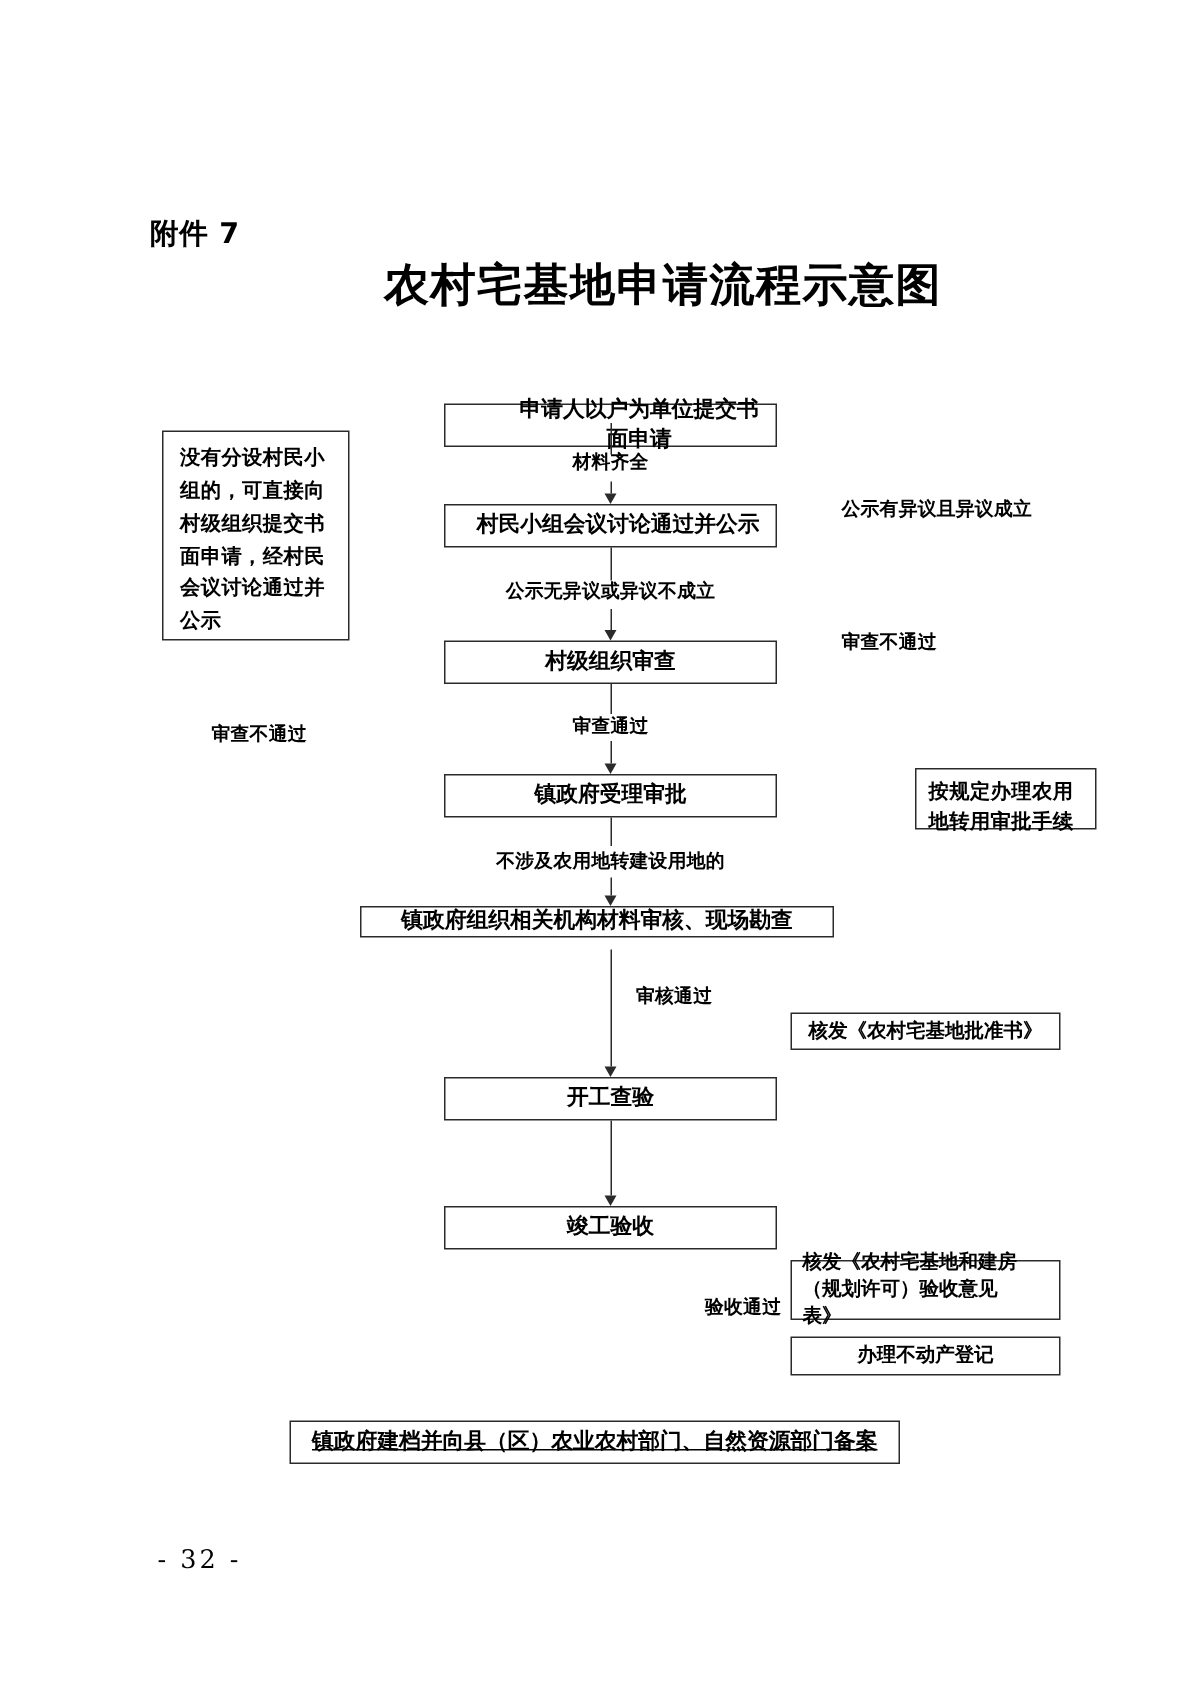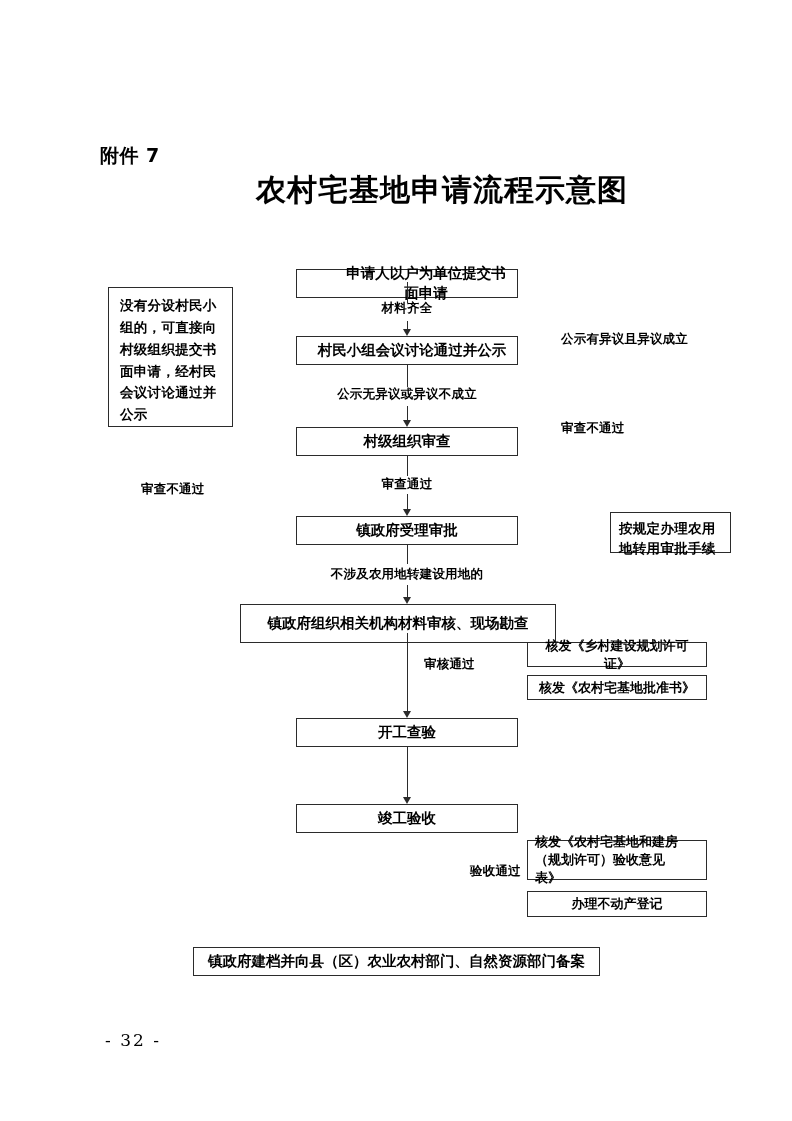--- a/index.html
+++ b/index.html
@@ -113,27 +113,27 @@
   <div class="doc-title">农村宅基地申请流程示意图</div>
 
   <div class="box" style="left:296px;top:269px;width:222px;height:29px;padding-left:44px;">申请人以户为单位提交书面申请</div>
 
   <div class="box" style="left:296px;top:336px;width:222px;height:29px;padding-left:16px;">村民小组会议讨论通过并公示</div>
 
   <div class="box" style="left:296px;top:427px;width:222px;height:29px;">村级组织审查</div>
 
   <div class="box" style="left:296px;top:516px;width:222px;height:29px;">镇政府受理审批</div>
 
-  <div class="box" style="left:240px;top:604px;width:316px;height:39px;">镇政府组织相关机构材料审核、现场勘查</div>
+  <div class="box" style="left:240px;top:604px;width:316px;height:21px;">镇政府组织相关机构材料审核、现场勘查</div>
 
   <div class="box" style="left:296px;top:718px;width:222px;height:29px;">开工查验</div>
 
   <div class="box" style="left:296px;top:804px;width:222px;height:29px;">竣工验收</div>
 
-  <div class="box" style="left:193px;top:947px;width:407px;height:29px;">镇政府建档并向县（区）农业农村部门、自然资源部门备案</div>
+  <div class="box" style="left:193px;top:947px;width:407px;height:29px;text-decoration:underline;">镇政府建档并向县（区）农业农村部门、自然资源部门备案</div>
 
   <div class="vline" style="left:407px;top:282px;height:21px;"></div>
   <div class="vline" style="left:407px;top:321px;height:8px;"></div>
   <div class="arrowhead" style="left:407px;top:329px;"></div>
 
   <div class="vline" style="left:407px;top:365px;height:22px;"></div>
   <div class="vline" style="left:407px;top:406px;height:14px;"></div>
   <div class="arrowhead" style="left:407px;top:420px;"></div>
 
   <div class="vline" style="left:407px;top:456px;height:20px;"></div>
@@ -165,21 +165,20 @@
   <div class="edge-label" style="left:561px;top:331px;">公示有异议且异议成立</div>
 
   <div class="edge-label" style="left:561px;top:420px;">审查不通过</div>
 
   <div class="edge-label" style="left:141px;top:481px;">审查不通过</div>
 
   <div class="note-box" style="left:108px;top:287px;width:125px;height:140px;">没有分设村民小组的，可直接向村级组织提交书面申请，经村民会议讨论通过并公示</div>
 
   <div class="note-box" style="left:610px;top:512px;width:121px;height:41px;text-align:left;line-height:1.5;padding:5px 6px 4px 8px;">按规定办理农用地转用审批手续</div>
 
-  <div class="box small" style="left:527px;top:642px;width:180px;height:25px;">核发《乡村建设规划许可证》</div>
 
   <div class="box small" style="left:527px;top:675px;width:180px;height:25px;">核发《农村宅基地批准书》</div>
 
   <div class="box small" style="left:527px;top:840px;width:180px;height:40px;text-align:left;justify-content:flex-start;line-height:1.4;padding:4px 23px 4px 7px;">核发《农村宅基地和建房（规划许可）验收意见表》</div>
 
   <div class="box small" style="left:527px;top:891px;width:180px;height:26px;">办理不动产登记</div>
 
   <div class="page-number">- 32 -</div>
 
 </div>

